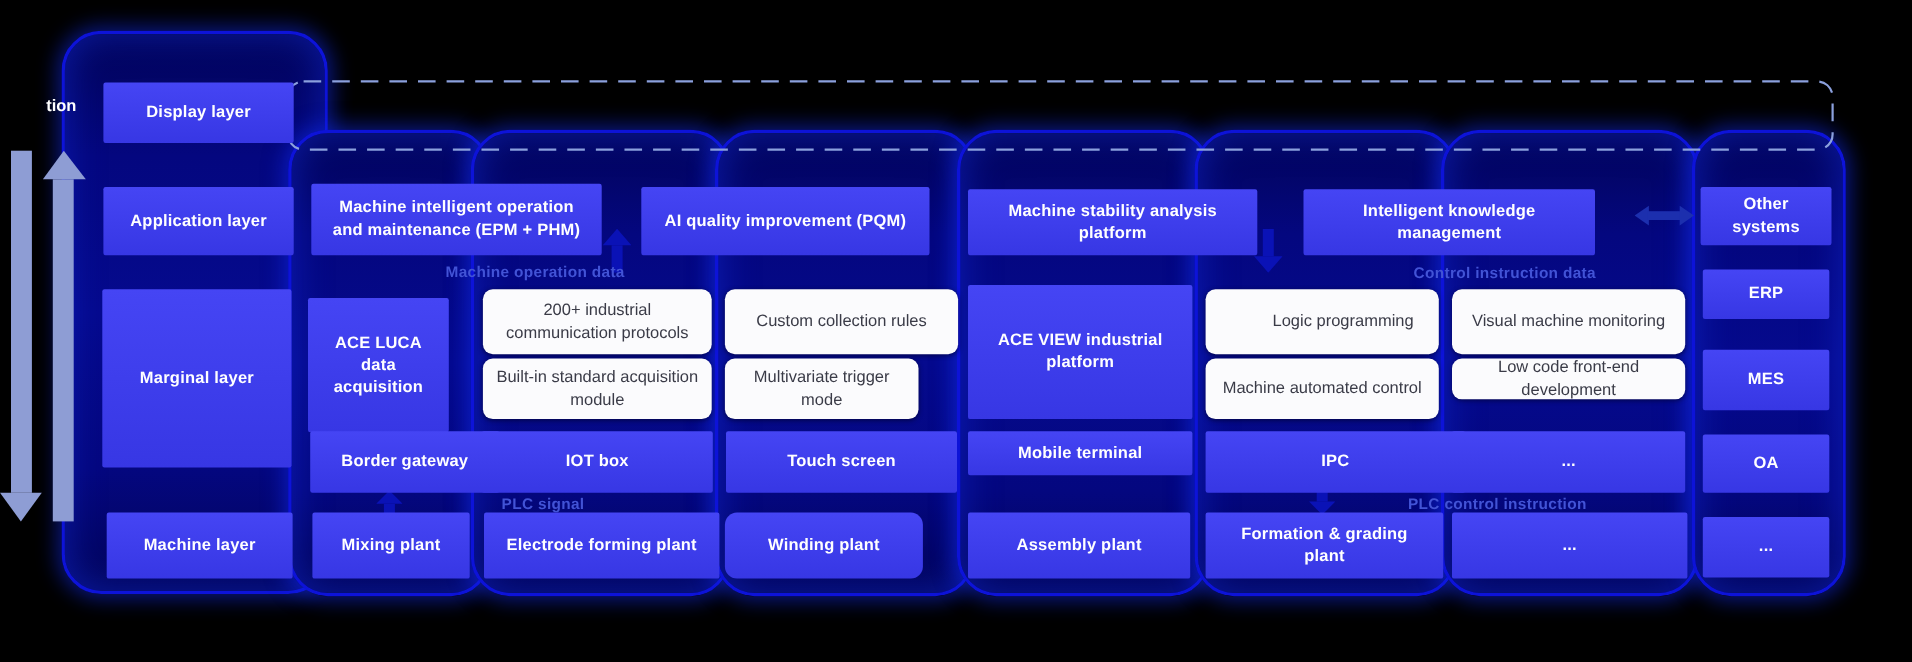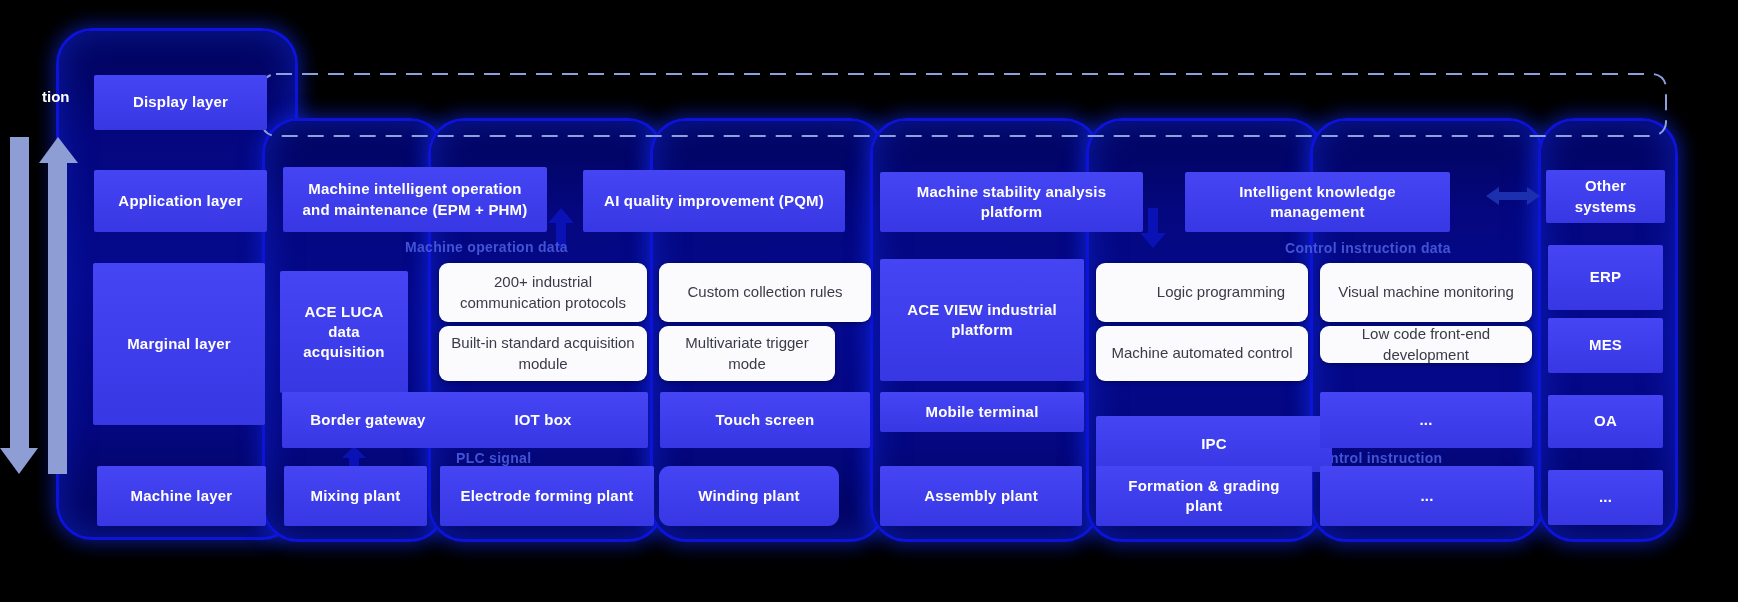--- a/index.html
+++ b/index.html
@@ -105,21 +105,21 @@
   <div class="bluebox" style="left:880px;top:259px;width:204px;height:122px;">ACE VIEW industrial platform</div>
   <div class="whitebox" style="left:1096px;top:263px;width:212px;height:59px;padding-left:48px;">Logic programming</div>
   <div class="whitebox" style="left:1096px;top:326px;width:212px;height:55px;">Machine automated control</div>
   <div class="whitebox" style="left:1320px;top:263px;width:212px;height:59px;">Visual machine monitoring</div>
   <div class="whitebox" style="left:1320px;top:326px;width:212px;height:37px;">Low code front-end development</div>
 
   <div class="bluebox" style="left:282px;top:392px;width:172px;height:56px;">Border gateway</div>
   <div class="bluebox" style="left:438px;top:392px;width:210px;height:56px;">IOT box</div>
   <div class="bluebox" style="left:660px;top:392px;width:210px;height:56px;">Touch screen</div>
   <div class="bluebox" style="left:880px;top:392px;width:204px;height:40px;">Mobile terminal</div>
-  <div class="bluebox" style="left:1096px;top:392px;width:236px;height:56px;margin-top:24px;">IPC</div>
+  <div class="bluebox" style="left:1096px;top:392px;width:236px;height:56px;">IPC</div>
   <div class="bluebox" style="left:1320px;top:392px;width:212px;height:56px;">...</div>
 
   <div class="bandlabel" style="left:456px;top:450px;">PLC signal</div>
   <div class="bandlabel" style="left:1280px;top:450px;">PLC control instruction</div>
 
   <svg class="abssvg" style="left:342px;top:446px;" width="24" height="26" viewBox="0 0 24 26">
     <g fill="#0a12b6">
         <polygon points="12,0 24,12 0,12"></polygon>
         <rect x="7" y="12" width="10" height="14"></rect>
       </g>
@@ -131,18 +131,18 @@
       </g>
   </svg>
 
   <div class="bluebox" style="left:284px;top:466px;width:143px;height:60px;">Mixing plant</div>
   <div class="bluebox" style="left:440px;top:466px;width:214px;height:60px;">Electrode forming plant</div>
   <div class="bluebox" style="left:659px;top:466px;width:180px;height:60px;border-radius:11px;">Winding plant</div>
   <div class="bluebox" style="left:880px;top:466px;width:202px;height:60px;">Assembly plant</div>
   <div class="bluebox" style="left:1096px;top:466px;width:216px;height:60px;">Formation &amp; grading plant</div>
   <div class="bluebox" style="left:1320px;top:466px;width:214px;height:60px;">...</div>
 
-  <div class="bluebox" style="left:1548px;top:245px;width:115px;height:65px;">ERP</div>
+  <div class="bluebox" style="left:1548px;top:245px;width:115px;height:45px;">ERP</div>
   <div class="bluebox" style="left:1548px;top:318px;width:115px;height:55px;">MES</div>
   <div class="bluebox" style="left:1548px;top:395px;width:115px;height:53px;">OA</div>
   <div class="bluebox" style="left:1548px;top:470px;width:115px;height:55px;">...</div>
 
 </div>
 
 </body></html>

